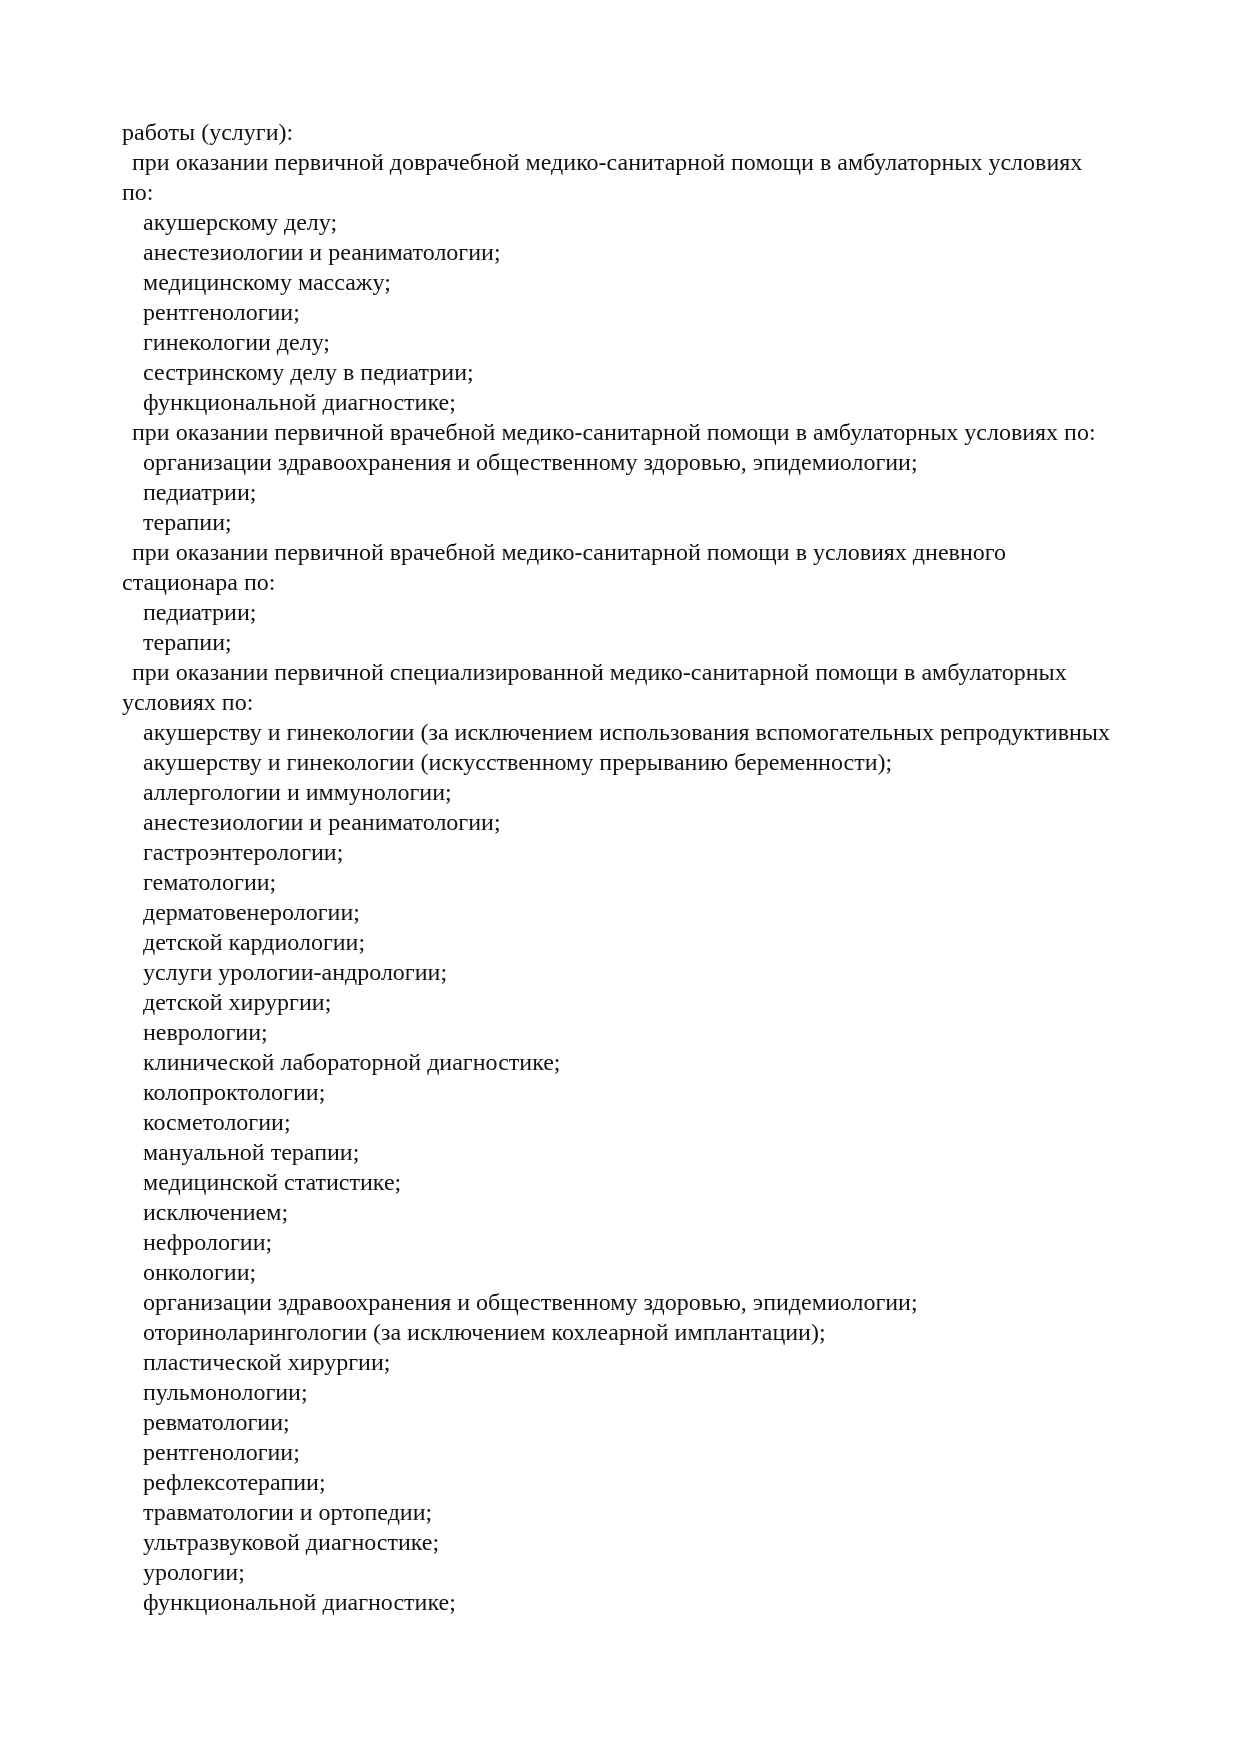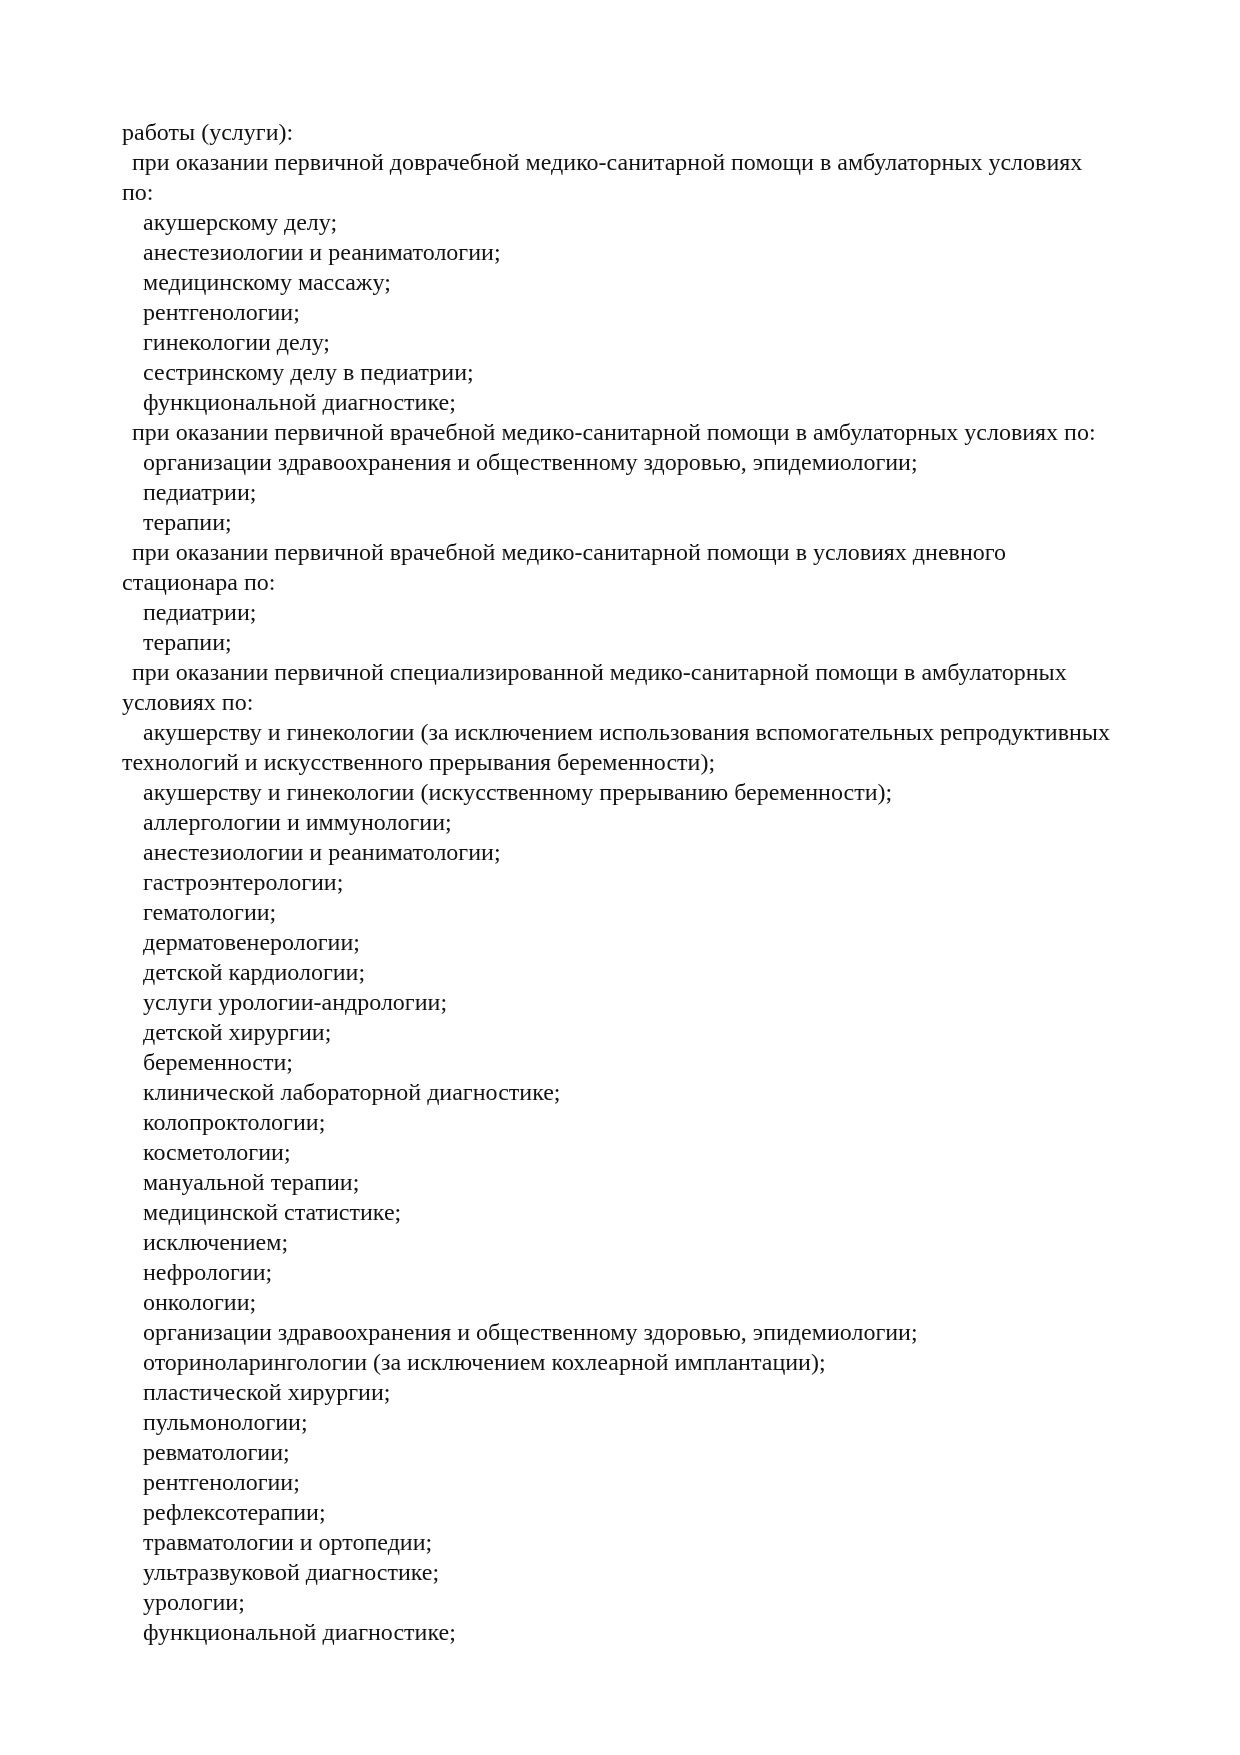--- a/index.html
+++ b/index.html
@@ -53,31 +53,30 @@
       <div class="line indent-2">организации здравоохранения и общественному здоровью, эпидемиологии;</div>
       <div class="line indent-2">педиатрии;</div>
       <div class="line indent-2">терапии;</div>
       <div class="line indent-1">при оказании первичной врачебной медико-санитарной помощи в условиях дневного</div>
       <div class="line indent-0">стационара по:</div>
       <div class="line indent-2">педиатрии;</div>
       <div class="line indent-2">терапии;</div>
       <div class="line indent-1">при оказании первичной специализированной медико-санитарной помощи в амбулаторных</div>
       <div class="line indent-0">условиях по:</div>
       <div class="line indent-2">акушерству и гинекологии (за исключением использования вспомогательных репродуктивных</div>
-      <div class="line indent-0">технологий и искусственного прерывания беременности);</div>
       <div class="line indent-2">акушерству и гинекологии (искусственному прерыванию беременности);</div>
       <div class="line indent-2">аллергологии и иммунологии;</div>
       <div class="line indent-2">анестезиологии и реаниматологии;</div>
       <div class="line indent-2">гастроэнтерологии;</div>
       <div class="line indent-2">гематологии;</div>
       <div class="line indent-2">дерматовенерологии;</div>
       <div class="line indent-2">детской кардиологии;</div>
       <div class="line indent-2">услуги урологии-андрологии;</div>
       <div class="line indent-2">детской хирургии;</div>
-      <div class="line indent-2">беременности;</div>
+      <div class="line indent-2">неврологии;</div>
       <div class="line indent-2">клинической лабораторной диагностике;</div>
       <div class="line indent-2">колопроктологии;</div>
       <div class="line indent-2">косметологии;</div>
       <div class="line indent-2">мануальной терапии;</div>
       <div class="line indent-2">медицинской статистике;</div>
       <div class="line indent-2">исключением;</div>
       <div class="line indent-2">нефрологии;</div>
       <div class="line indent-2">онкологии;</div>
       <div class="line indent-2">организации здравоохранения и общественному здоровью, эпидемиологии;</div>
       <div class="line indent-2">оториноларингологии (за исключением кохлеарной имплантации);</div>

